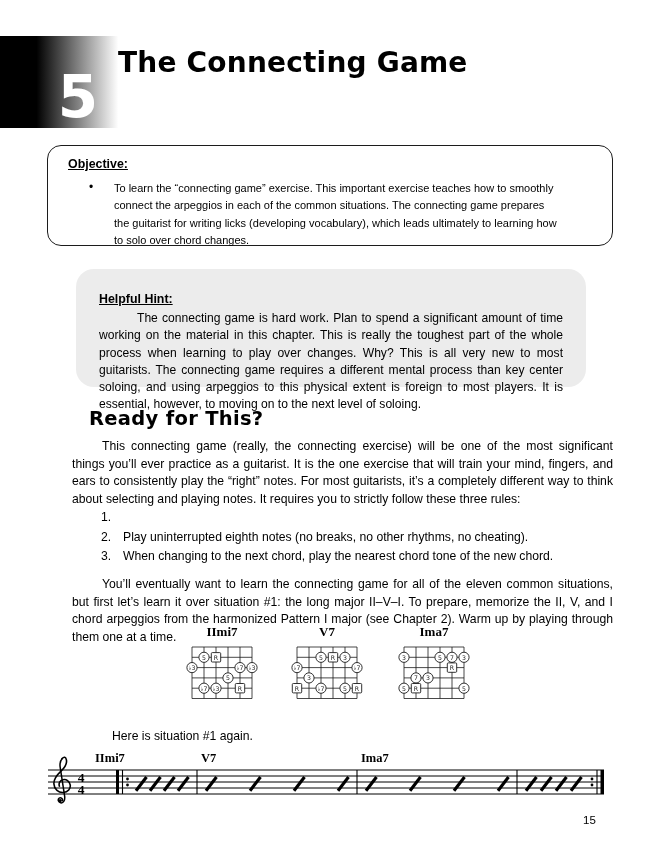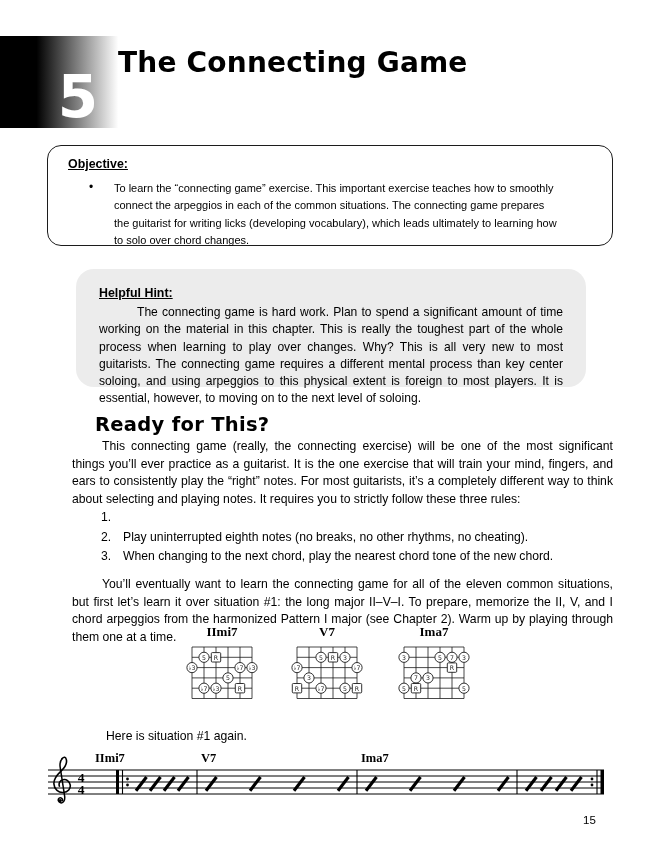--- a/index.html
+++ b/index.html
@@ -30,29 +30,29 @@
     padding:11px 20px 0 20px;
   }
   .box-heading{font-weight:bold;font-size:12.4px;text-decoration:underline;}
   .objective-row{display:flex;margin-top:9px;}
   .bullet-marker{width:46px;text-align:center;font-size:12px;flex:0 0 auto;}
   .objective-text{width:448px;font-size:11px;line-height:17.4px;}
   
   .hint-box{
     position:absolute;left:76px;top:269px;width:510px;height:118px;
     box-sizing:border-box;background:#ececec;border-radius:18px;
-    padding:17px 23px 0 23px;
+    padding:23px 23px 0 23px;
   }
   .hint-body{
     margin:4px 0 0 0;font-size:12.1px;line-height:17.3px;
     text-align:justify;text-indent:38px;
   }
   
   .section-heading{
-    position:absolute;left:83px;top:401px;margin:12px;
+    position:absolute;left:83px;top:401px;margin:6px;
     font-family:"DejaVu Sans",sans-serif;font-weight:bold;
     font-size:19.5px;letter-spacing:0.3px;
   }
   .para{
     position:absolute;left:66px;width:541px;margin:6px;
     font-size:12.2px;line-height:17.5px;text-align:justify;text-indent:30px;
   }
   .para-1{top:432px;}
   .para-2{top:570px;}
   .rules-list{
@@ -65,21 +65,21 @@
   .diagram{position:absolute;top:624px;width:76px;text-align:center;}
   .diagram-label{
     font-family:"Liberation Serif",serif;font-weight:bold;font-size:13px;
     margin-bottom:2px;
   }
   .diagram svg{display:block;}
   .diag-0{left:184px;}
   .diag-1{left:289px;}
   .diag-2{left:396px;}
   
-  .staff-intro{position:absolute;left:106px;top:729px;font-size:12.2px;}
+  .staff-intro{position:absolute;left:112px;top:729px;font-size:12.2px;}
   .staff-wrap{position:absolute;left:44px;top:750px;}
   
   .page-number{
     position:absolute;left:583px;top:814px;font-weight:normal;font-size:11.5px;
   }
 </style>
 </head>
 <body>
 
 <div class="page">

